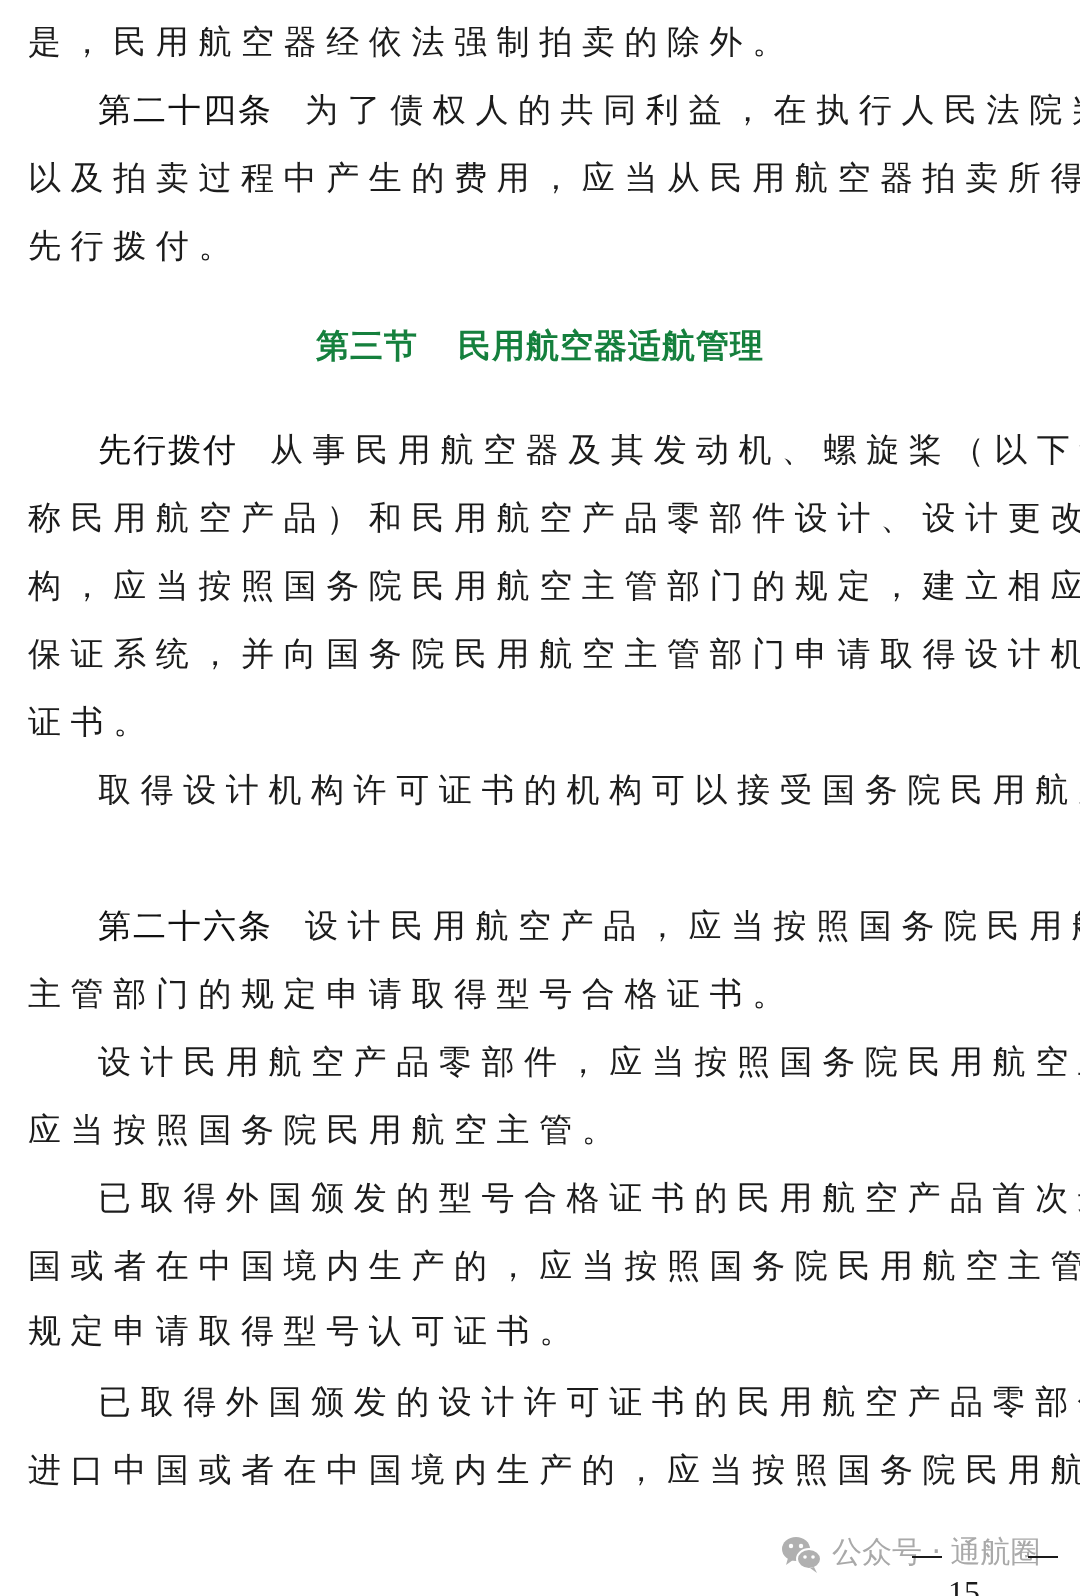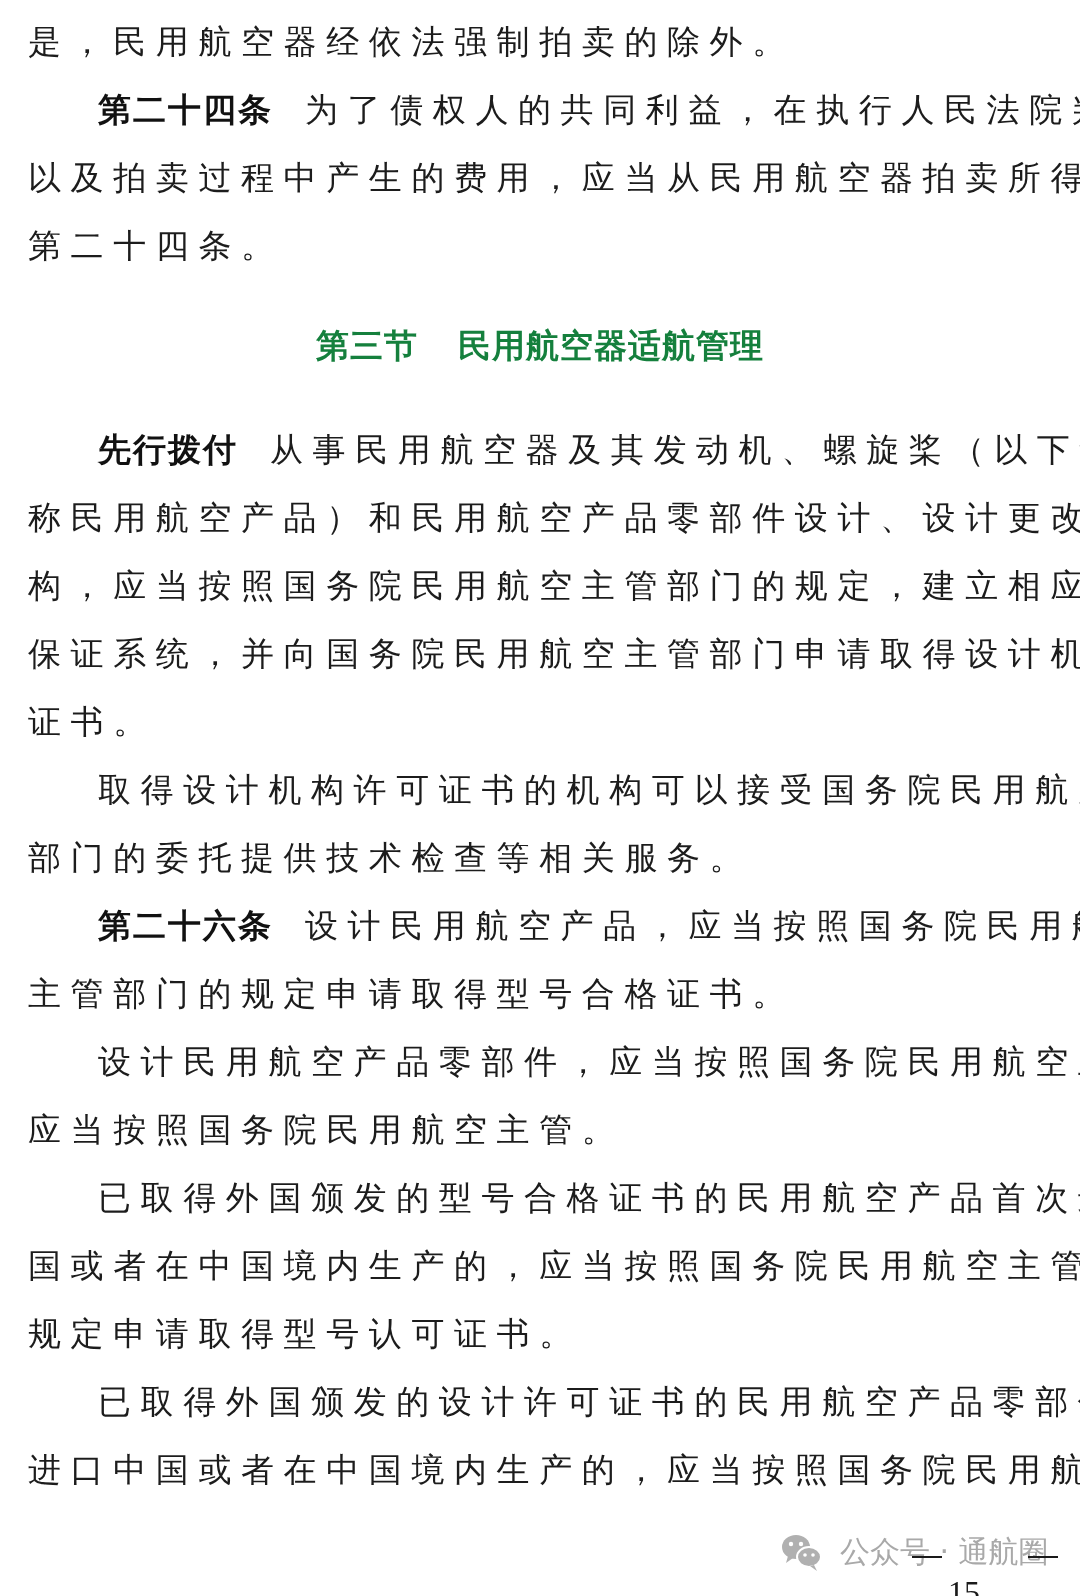--- a/index.html
+++ b/index.html
@@ -38,21 +38,21 @@
     }
     .line.last {
       text-align-last: left;
     }
     .line.indent {
       left: 98px;
       width: 940px;
     }
     .article-no {
       font-family: "DejaVu Sans", "Liberation Sans", sans-serif;
-      font-weight: 700;
+      font-weight: 400;
       letter-spacing: 2px;
       margin-right: 32px;
       color: #111;
     }
     .section-heading {
       position: absolute;
       left: 0;
       width: 1080px;
       top: 326px;
       text-align: center;
@@ -72,22 +72,22 @@
       left: 780px;
       top: 1530px;
       width: 290px;
       height: 44px;
     }
     .watermark {
       position: absolute;
       left: 0;
       top: 0;
       display: flex;
-      align-items: center;
-      gap: 16px;
+      align-items: flex-end;
+      gap: 8px;
       color: #a9a9a9;
       font-family: "DejaVu Sans", "Liberation Sans", sans-serif;
       font-size: 30px;
       line-height: 44px;
       white-space: nowrap;
     }
     .wechat-icon {
       width: 44px;
       height: 40px;
       display: inline-block;
@@ -125,48 +125,47 @@
 <body>
 
 <div class="page">
 
   <div class="line last" style="top:22px;font-family:Liberation Serif, serif;">是，民用航空器经依法强制拍卖的除外。</div>
 
   <div class="line indent" style="top:90px;">
     <span class="article-no">第二十四条</span><span>为了债权人的共同利益，在执行人民法院判决</span>
   </div>
   <div class="line" style="top:158px;">以及拍卖过程中产生的费用，应当从民用航空器拍卖所得价款中</div>
-  <div class="line last" style="top:226px;">第二十四条。</div>
+  <div class="line last" style="top:226px;">先行拨付。</div>
 
   <div class="section-heading">
     <span>第三节</span><span class="gap"></span><span>民用航空器适航管理</span>
   </div>
 
   <div class="line indent" style="top:430px;">
     <span class="article-no">先行拨付</span><span>从事民用航空器及其发动机、螺旋桨（以下统</span>
   </div>
   <div class="line" style="top:498px;">称民用航空产品）和民用航空产品零部件设计、设计更改的机</div>
   <div class="line" style="top:566px;">构，应当按照国务院民用航空主管部门的规定，建立相应的设计</div>
   <div class="line" style="top:634px;">保证系统，并向国务院民用航空主管部门申请取得设计机构许可</div>
   <div class="line last" style="top:702px;font-family:Liberation Serif, serif;">证书。</div>
 
   <div class="line indent" style="top:770px;">取得设计机构许可证书的机构可以接受国务院民用航空主管</div>
-  <div class="line last" style="top:838px;">部门的委托提供技术检查等相关服务。</div>
 
   <div class="line indent" style="top:906px;">
     <span class="article-no">第二十六条</span><span>设计民用航空产品，应当按照国务院民用航空</span>
   </div>
   <div class="line last" style="top:974px;">主管部门的规定申请取得型号合格证书。</div>
 
   <div class="line indent" style="top:1042px;">设计民用航空产品零部件，应当按照国务院民用航空主管部</div>
   <div class="line last" style="top:1110px;">应当按照国务院民用航空主管。</div>
 
   <div class="line indent" style="top:1178px;">已取得外国颁发的型号合格证书的民用航空产品首次进口中</div>
   <div class="line" style="top:1246px;">国或者在中国境内生产的，应当按照国务院民用航空主管部门的</div>
-  <div class="line last" style="top:1314px;">规定申请取得型号认可证书。</div>
+  <div class="line last" style="top:1314px;font-family:Liberation Mono, monospace;">规定申请取得型号认可证书。</div>
 
   <div class="line indent" style="top:1382px;">已取得外国颁发的设计许可证书的民用航空产品零部件首次</div>
   <div class="line" style="top:1450px;">进口中国或者在中国境内生产的，应当按照国务院民用航空主管</div>
 
   <div class="footer">
     <div class="watermark">
       <span class="wechat-icon">
         <svg width="44" height="40" viewBox="0 0 44 40">
           <ellipse cx="16" cy="15" rx="14" ry="12" fill="#b0b0b0"></ellipse>
           <path d="M8 24 L6 31 L13 26 Z" fill="#b0b0b0"></path>

